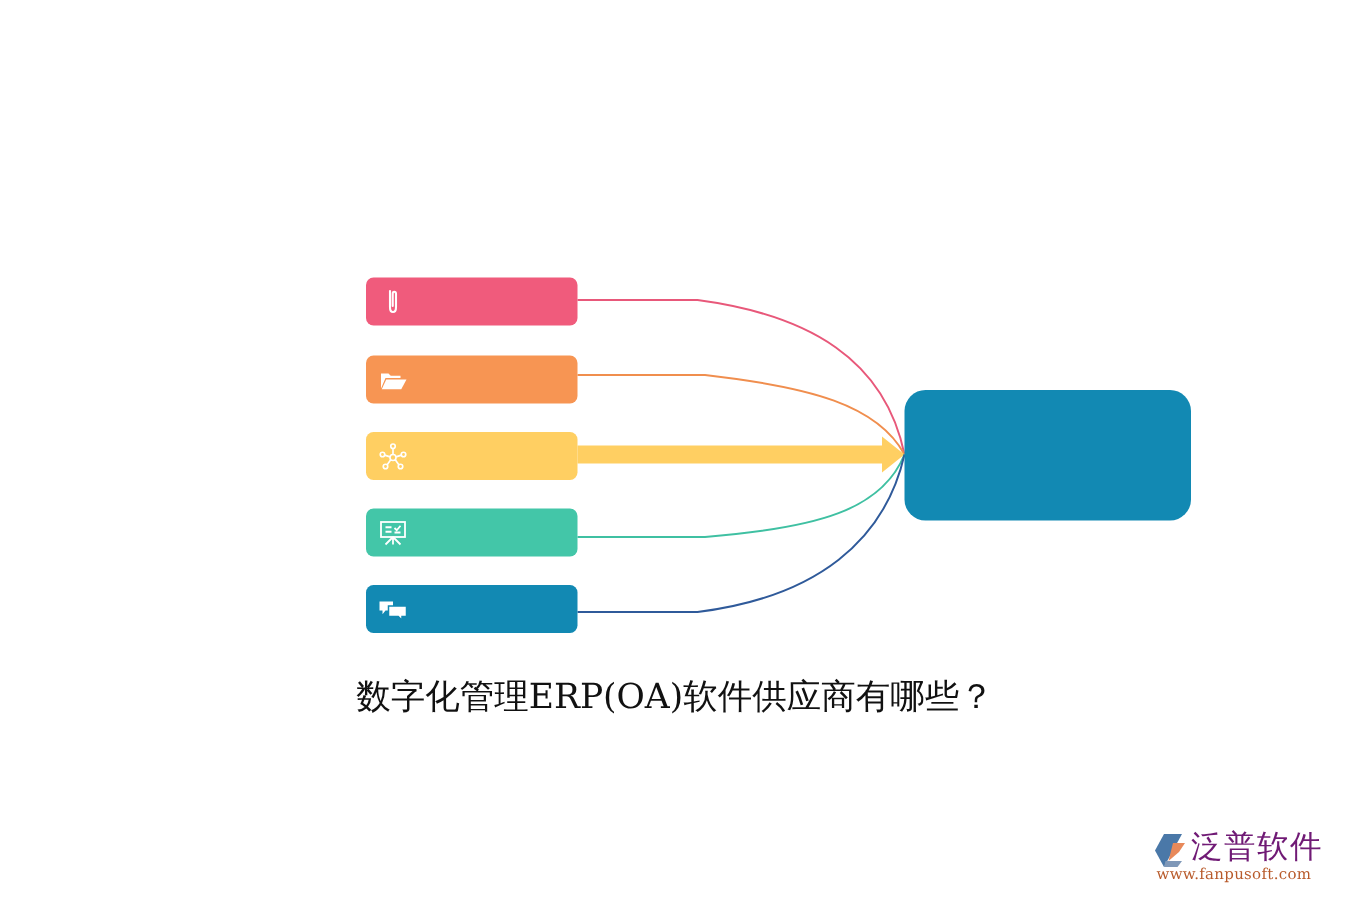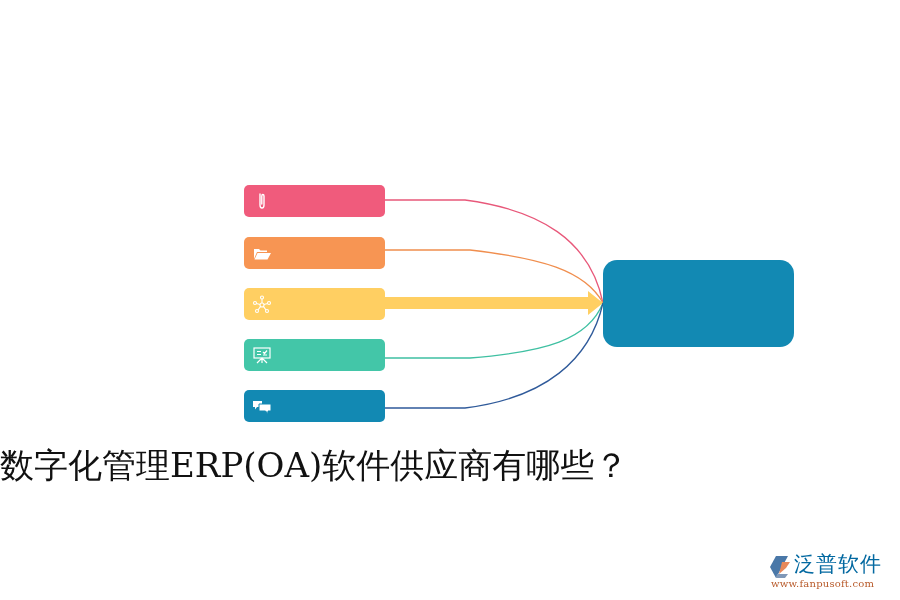--- a/index.html
+++ b/index.html
@@ -12,26 +12,26 @@
     .node {
       position: absolute; left: 244px; width: 141px; height: 32px;
       border-radius: 5px; box-sizing: border-box;
     }
     .node .icon { position: absolute; left: 7px; top: 5px; width: 22px; height: 22px; }
     .hub {
       position: absolute; left: 603px; top: 260px; width: 191px; height: 87px;
       border-radius: 14px; background: #1289b3;
     }
     .title {
-      position: absolute; left: 0; top: 446px; width: 900px; 
-      font-size: 34px; line-height: 39px; color: #111; letter-spacing: 0px;
+      position: absolute; left: 0; top: 446px; width: 900px; text-align: center;
+      font-size: 23px; line-height: 39px; color: #111; letter-spacing: 0px;
     }
     .logo { position: absolute; left: 768px; top: 552px; width: 130px; height: 40px; }
     .logo .brand {
-      position: absolute; left: 26px; top: -2px; font-size: 21px; color: #0369a1;
+      position: absolute; left: 26px; top: -2px; font-size: 21px; color: #701a75;
       font-family: "DejaVu Sans", "Liberation Sans", sans-serif; letter-spacing: 1px;
     }
     .logo .url {
       position: absolute; left: 3px; top: 26px; font-size: 10px; color: #b85a2a;
       font-family: "DejaVu Serif", serif; letter-spacing: 0.2px;
     }
   </style>
 </head>
 <body>
 

